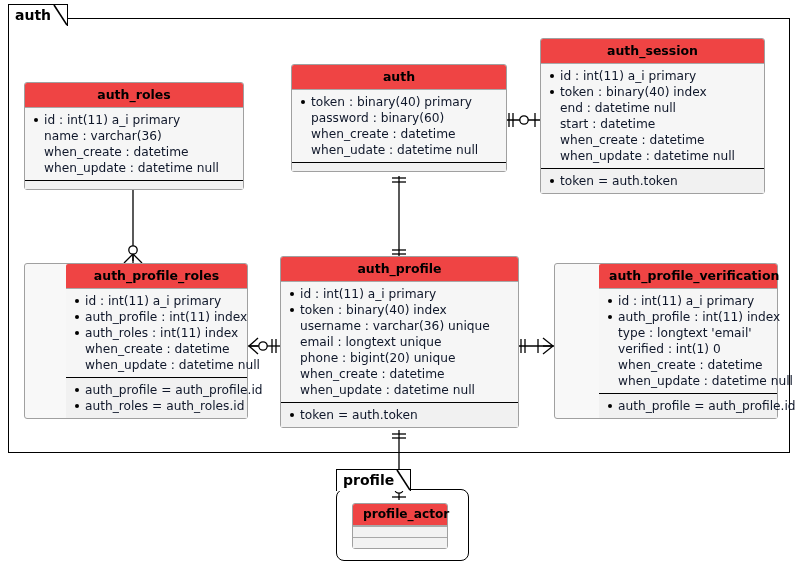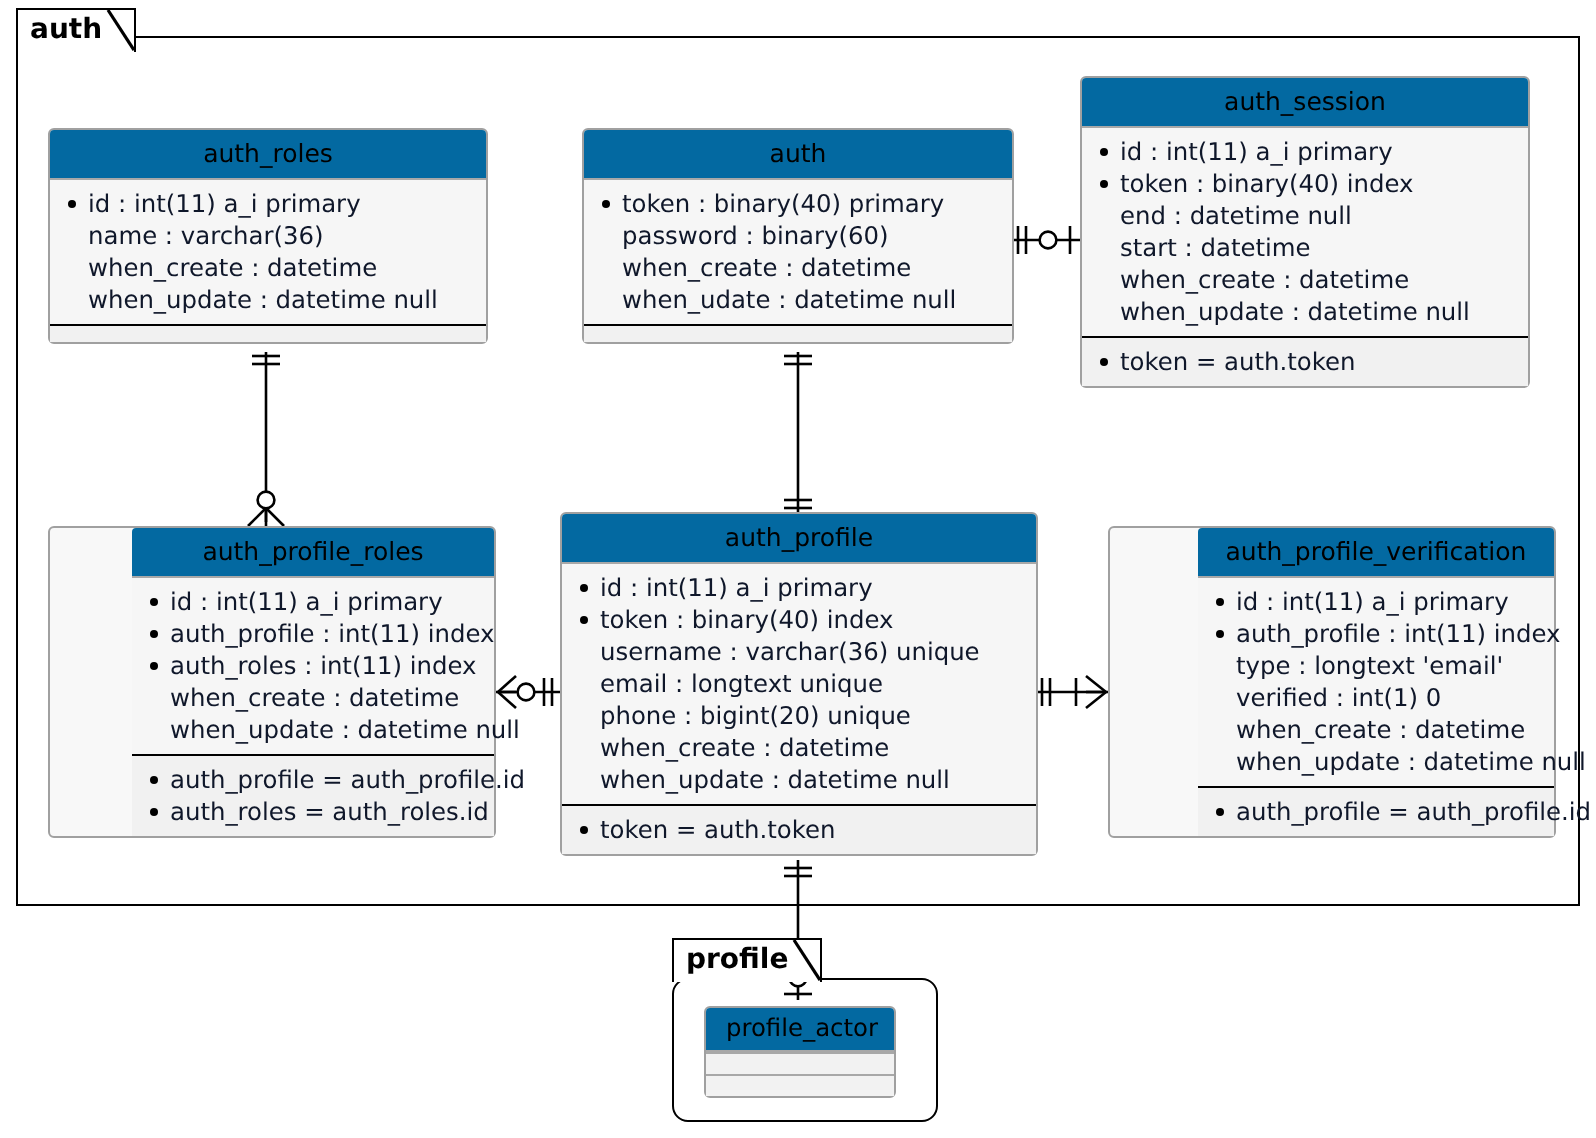--- a/index.html
+++ b/index.html
@@ -63,28 +63,29 @@
     position: absolute;
     box-sizing: border-box;
     background: #F8F8F8;
     border: 1px solid #A0A0A0;
     border-radius: 3px;
     z-index: 2;
     box-shadow: 0 0 0 0 rgba(0,0,0,0);
   }
   .entity .title {
     box-sizing: border-box;
-    background: #0369a1;
+    background: #ef4444;
     border-bottom: 1px solid #A8A8A8;
     text-align: center;
     font-size: 12.5px;
     color: #000000;
     padding: 4px 10px 5px 10px;
     white-space: nowrap;
     border-radius: 2px 2px 0 0;
+    font-weight: bold;
   }
   .entity .body {
     box-sizing: border-box;
     padding: 4px 8px 4px 7px;
     background: #F6F6F6;
   }
   .entity .foot {
     box-sizing: border-box;
     padding: 4px 8px 4px 7px;
     background: #F1F1F1;
@@ -189,21 +190,21 @@
   <div class="package" style="left:8px; top:18px; width:782px; height:435px;"></div>
   <div class="package-tab" style="left:8px; top:4px;">
     <span>auth</span>
     <svg class="slant" viewBox="0 0 14 22" preserveAspectRatio="none">
       <polyline points="0,0 13,0 13,21" fill="#ffffff" stroke="none"></polyline>
       <line x1="0" y1="0" x2="13" y2="21" stroke="#000000" stroke-width="1.6"></line>
       <line x1="0" y1="0" x2="0" y2="0" stroke="#000000" stroke-width="1.6"></line>
     </svg>
   </div>
 
-  <div class="entity" style="left:24px; top:64px; width:220px;">
+  <div class="entity" style="left:24px; top:82px; width:220px;">
     <div class="title">auth_roles</div>
     <div class="body">
       <span class="row key">id : int(11) a_i primary</span>
       <span class="row">name : varchar(36)</span>
       <span class="row">when_create : datetime</span>
       <span class="row">when_update : datetime null</span>
     </div>
     <div class="foot empty"></div>
   </div>
 

